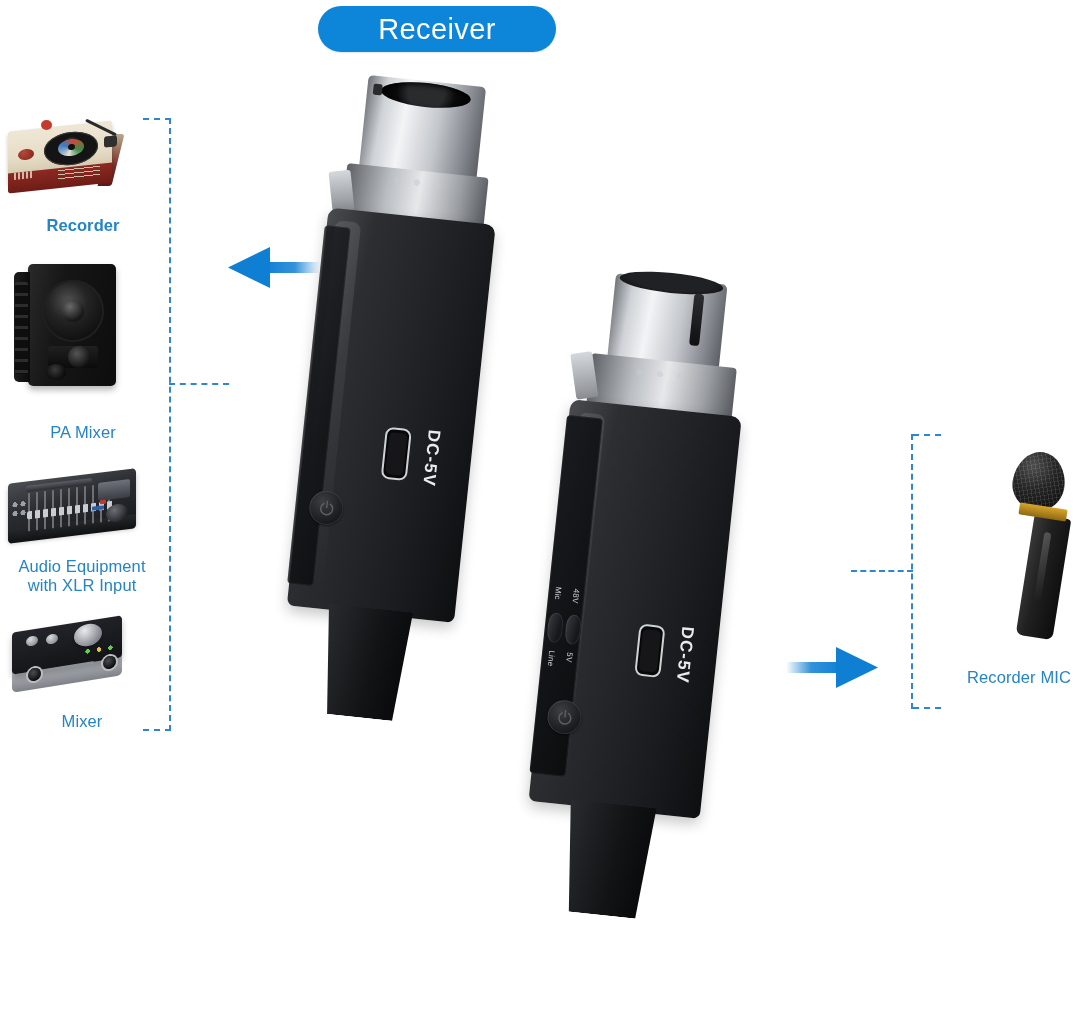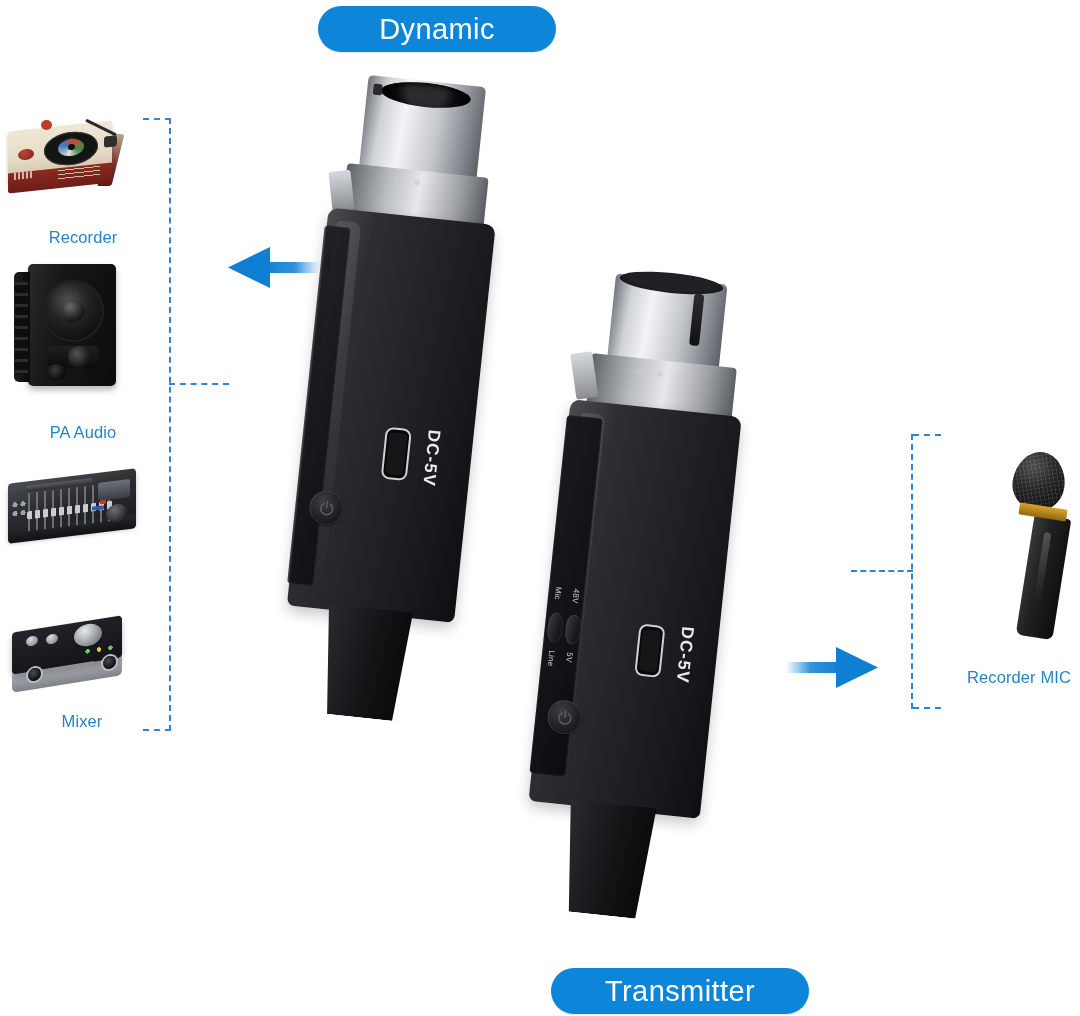--- a/index.html
+++ b/index.html
@@ -406,23 +406,22 @@
     background:linear-gradient(100deg,#1a1b1e,#0c0d0f);
     border-radius:4px;
     box-shadow: inset 0 0 0 1px rgba(255,255,255,.06);
   }
 </style>
 </head>
 <body>
 
 <div class="stage">
 
-  <div class="pill" id="pill-receiver">Dynamic</div>
-
-  <div class="pill" id="pill-transmitter">Transmitter</div>
+  <div class="pill" id="pill-receiver">Receiver</div>
+
 
   <div class="dash-h" style="left:143px; top:118px; width:28px;"></div>
   <div class="dash-v" style="left:169px; top:118px; height:613px;"></div>
   <div class="dash-h" style="left:143px; top:729px; width:28px;"></div>
   <div class="dash-h" style="left:169px; top:383px; width:60px;"></div>
 
   <div class="arrow" style="left:228px; top:244px; width:92px; height:48px;">
     <svg width="92" height="48" viewBox="0 0 92 48">
       <defs>
         <linearGradient id="gradL" x1="1" y1="0" x2="0" y2="0">
@@ -462,46 +461,48 @@
     <div class="tt-lines"></div>
     <div class="tt-badge"></div>
     <div class="tt-platter"></div>
     <div class="tt-disc"></div>
     <div class="tt-spindle"></div>
     <div class="tt-knob"></div>
     <div class="tt-redmark"></div>
     <div class="tt-arm"></div>
     <div class="tt-armbase"></div>
   </div>
-  <div class="dev-label" style="left:8px; top:228px; width:150px;">Recorder</div>
+  <div class="dev-label" style="left:8px; top:216px; width:150px;font-weight:bold;">Recorder</div>
 
   <div class="art" style="left:6px; top:258px; width:132px; height:140px;">
     <div class="sp-cab"></div>
     <div class="sp-left"></div>
     <div class="sp-ribs"></div>
     <div class="sp-woofer"></div>
     <div class="sp-dome"></div>
     <div class="sp-horn"></div>
     <div class="sp-tweeter"></div>
     <div class="sp-port"></div>
   </div>
-  <div class="dev-label" style="left:8px; top:423px; width:150px;">PA Audio</div>
+  <div class="dev-label" style="left:8px; top:423px; width:150px;">PA Mixer</div>
 
   <div class="art" style="left:2px; top:462px; width:146px; height:90px;">
     <div class="cs-body"></div>
     <div class="cs-front"></div>
     <div class="cs-strip"></div>
     <div class="cs-faders"></div>
     <div class="cs-caps"></div>
     <div class="cs-screen"></div>
     <div class="cs-wheel"></div>
     <div class="cs-btns"></div>
     <div class="cs-red"></div>
     <div class="cs-blue"></div>
   </div>
+  <div class="dev-label" style="left:3px; top:557px; width:158px;">Audio Equipment
+with XLR Input</div>
 
   <div class="art" style="left:2px; top:608px; width:140px; height:100px;">
     <div class="mx-body"></div>
     <div class="mx-top"></div>
     <div class="mx-slot"></div>
     <div class="mx-bigknob"></div>
     <div class="mx-knob1"></div>
     <div class="mx-knob2"></div>
     <div class="mx-leds"></div>
     <div class="mx-jack1"></div>

